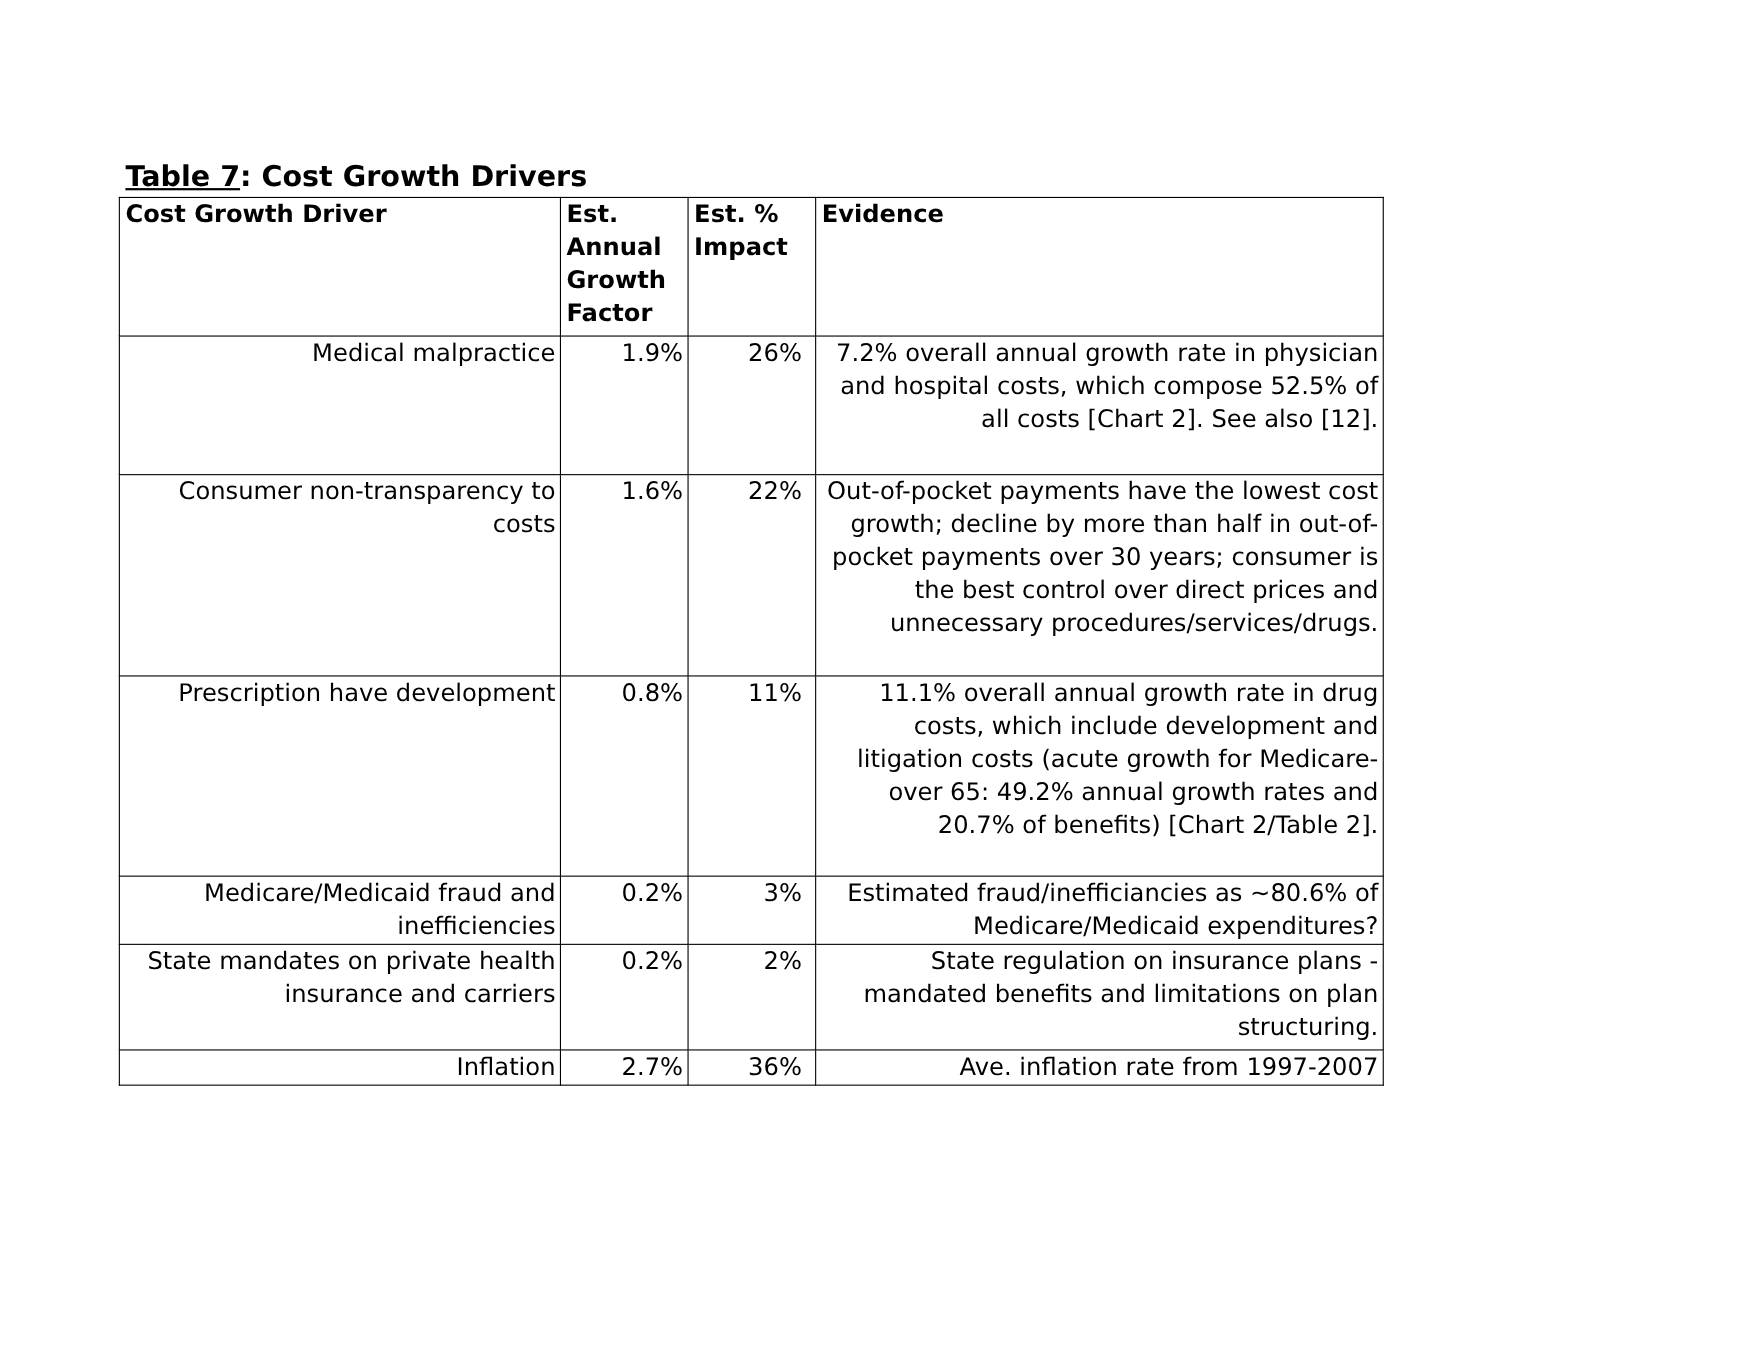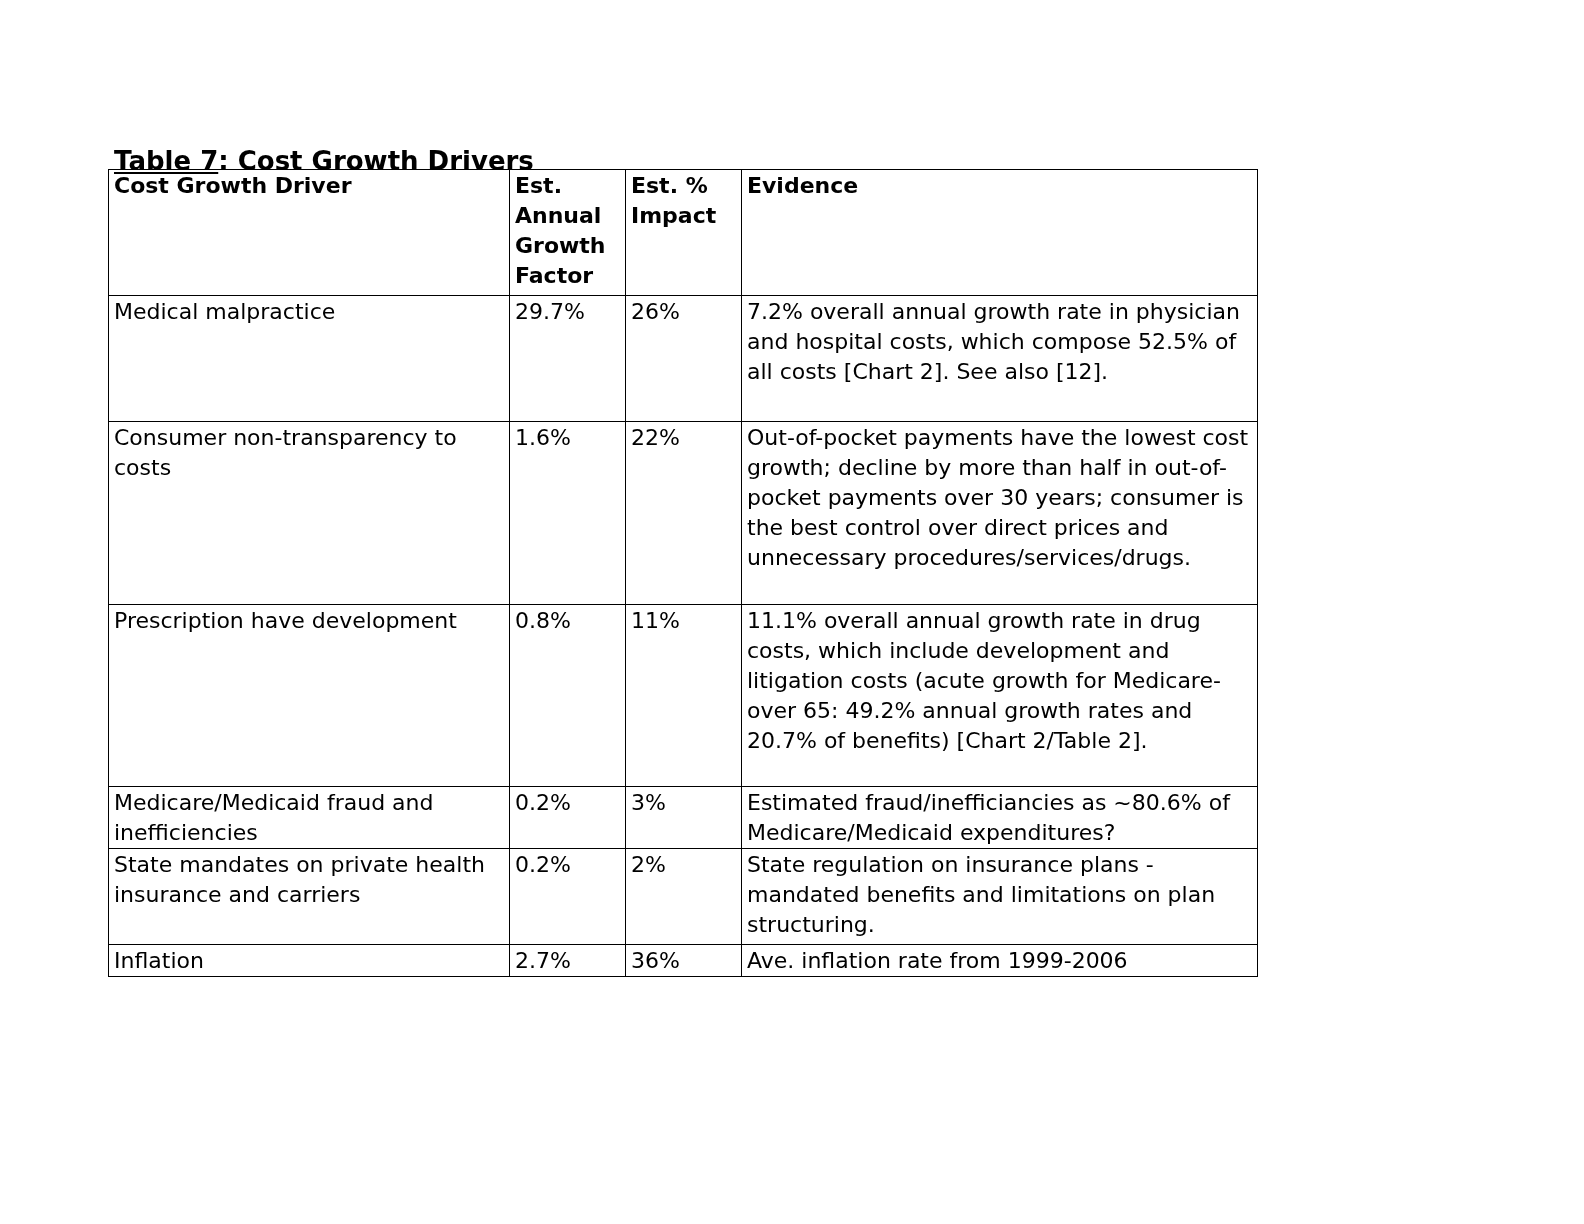--- a/index.html
+++ b/index.html
@@ -21,38 +21,38 @@
       top: 144px;
       font-size: 26px;
       font-weight: bold;
       line-height: 34px;
       white-space: nowrap;
     }
     .caption .lbl { text-decoration: underline; }
     table.grid {
       position: absolute;
       left: 108px;
-      top: 169px;
+      top: 179px;
       border-collapse: collapse;
       table-layout: fixed;
       font-size: 22px;
       line-height: 30px;
     }
     table.grid td, table.grid th {
       border: 1.5px solid #000;
       vertical-align: top;
       padding: 0 4px 0 5px;
       overflow: hidden;
       text-align: left;
     }
     table.grid th {
       font-weight: bold;
       padding-top: 1px;
     }
-    table.grid td { padding-top: 1px; }
+    table.grid td { padding-top: 1px; text-align: right; }
     td.num { text-align: right; padding-right: 24px; }
     td.num.imp { padding-right: 12px; }
     td.blank { border: none !important; }
     col.c1 { width: 401px; }
     col.c2 { width: 116px; }
     col.c3 { width: 116px; }
     col.c4 { width: 516px; }
   </style>
 </head>
 <body>
@@ -68,21 +68,21 @@
   </colgroup>
   <tbody>
       <tr style="height:126px">
     <th>Cost Growth Driver</th>
     <th>Est. Annual Growth Factor</th>
     <th>Est. % Impact</th>
     <th>Evidence</th>
   </tr>
   <tr style="height:126px">
     <td>Medical malpractice</td>
-    <td class="num">29.7%</td>
+    <td class="num">1.9%</td>
     <td class="num imp">26%</td>
     <td>7.2% overall annual growth rate in physician and hospital costs, which compose 52.5% of all costs [Chart 2]. See also [12].</td>
   </tr>
   <tr style="height:183px">
     <td>Consumer non-transparency to costs</td>
     <td class="num">1.6%</td>
     <td class="num imp">22%</td>
     <td>Out-of-pocket payments have the lowest cost growth; decline by more than half in out-of-pocket payments over 30 years; consumer is the best control over direct prices and unnecessary procedures/services/drugs.</td>
   </tr>
   <tr style="height:182px">
@@ -100,16 +100,16 @@
   <tr style="height:96px">
     <td>State mandates on private health insurance and carriers</td>
     <td class="num">0.2%</td>
     <td class="num imp">2%</td>
     <td>State regulation on insurance plans - mandated benefits and limitations on plan structuring.</td>
   </tr>
   <tr style="height:32px">
     <td>Inflation</td>
     <td class="num">2.7%</td>
     <td class="num imp">36%</td>
-    <td>Ave. inflation rate from 1999-2006</td>
+    <td>Ave. inflation rate from 1997-2007</td>
   </tr>
 </tbody>
   </table>
 
 </body></html>

